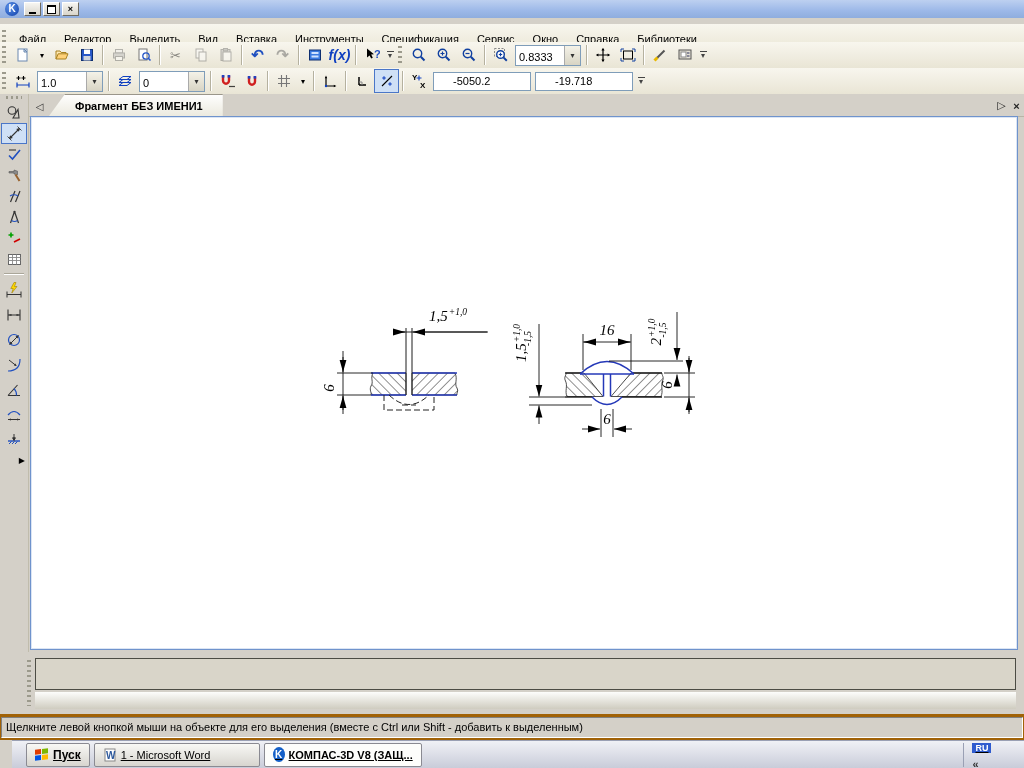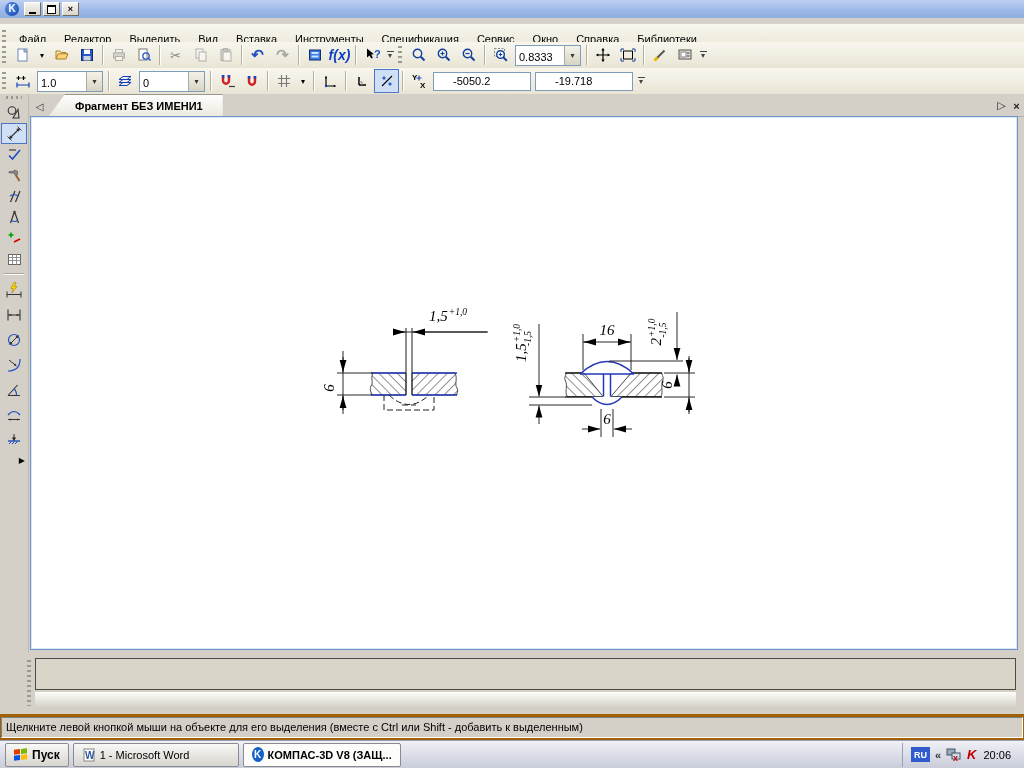--- a/index.html
+++ b/index.html
@@ -75,30 +75,30 @@
   .propbar{position:absolute;top:652px;left:0;right:0;height:62px;background:#d4d0c8;display:flex;align-items:flex-start;}
   .prop-grip{width:4px;margin:8px 2px 0 27px;height:46px;
     background:repeating-linear-gradient(180deg,#9c9a8c 0 2px,rgba(0,0,0,0) 2px 5px);}
   .prop-body{flex:1;margin:6px 8px 0 2px;}
   .prop-field{height:30px;background:#d9d5c9;border:1px solid #4c4c44;}
   .prop-grad{height:17px;margin-top:2px;background:linear-gradient(180deg,#fdfdfb,#cfccc0);}
   .statusbar{position:absolute;top:714px;left:0;right:0;height:26px;background:#a16207;display:flex;align-items:center;}
   .status-field{flex:1;margin:2px 1px;height:19px;border:1px solid;border-color:#808080 #fff #fff #808080;
     display:flex;align-items:center;padding:0 4px;background:#d4d0c8;white-space:nowrap;}
   
-  .taskbar{position:absolute;top:740px;left:0;right:0;height:28px;
+  .taskbar{position:absolute;top:740px;left:12px;right:0;height:28px;
     background:linear-gradient(180deg,#f0f1f6,#c9ccd9);border-top:1px solid #9aa0b4;
-    display:flex;align-items:center;padding:0 5px;box-sizing:border-box;}
+    display:flex;align-items:center;padding:0 14px;box-sizing:border-box;text-decoration:underline;}
   .taskbtn{height:22px;display:flex;align-items:center;gap:4px;padding:0 8px;margin-right:4px;
     background:linear-gradient(180deg,#f8f8f5,#d7d5cf);border:1px solid #8a8a92;border-radius:2px;white-space:nowrap;}
   .taskbtn.start{font-weight:bold;font-size:12px;}
   .taskbtn.active{background:#fdfdfb;font-weight:bold;}
   .flag{width:14px;height:12px;display:grid;grid-template-columns:6px 6px;grid-template-rows:5px 5px;gap:1px;transform:skewY(-6deg);}
   .flag i{display:block;} .f1{background:#e03c00;} .f2{background:#7db700;} .f3{background:#0054e3;} .f4{background:#ffbb00;}
-  .tray{margin-left:auto;display:flex;align-items:center;gap:5px;height:24px;border-left:1px solid #9aa0b4;padding:0 6px 0 8px;}
+  .tray{margin-left:auto;display:flex;align-items:flex-start;gap:5px;height:24px;border-left:1px solid #9aa0b4;padding:0 6px 0 8px;flex-direction:column;}
   .ru{width:19px;height:15px;background:#2f5bce;color:#fff;font-weight:bold;font-size:9px;
     display:flex;align-items:center;justify-content:center;}
   .kico{width:15px;height:15px;border-radius:50%;background:#1560c8;color:#fff;font-weight:bold;font-size:10px;
     display:flex;align-items:center;justify-content:center;}
   .kasp{color:#c00000;font-weight:bold;font-style:italic;font-size:13px;}
   .clock{font-size:11px;padding:0 2px;}
   u{text-decoration:underline;}
 </style>
 </head>
 <body>

